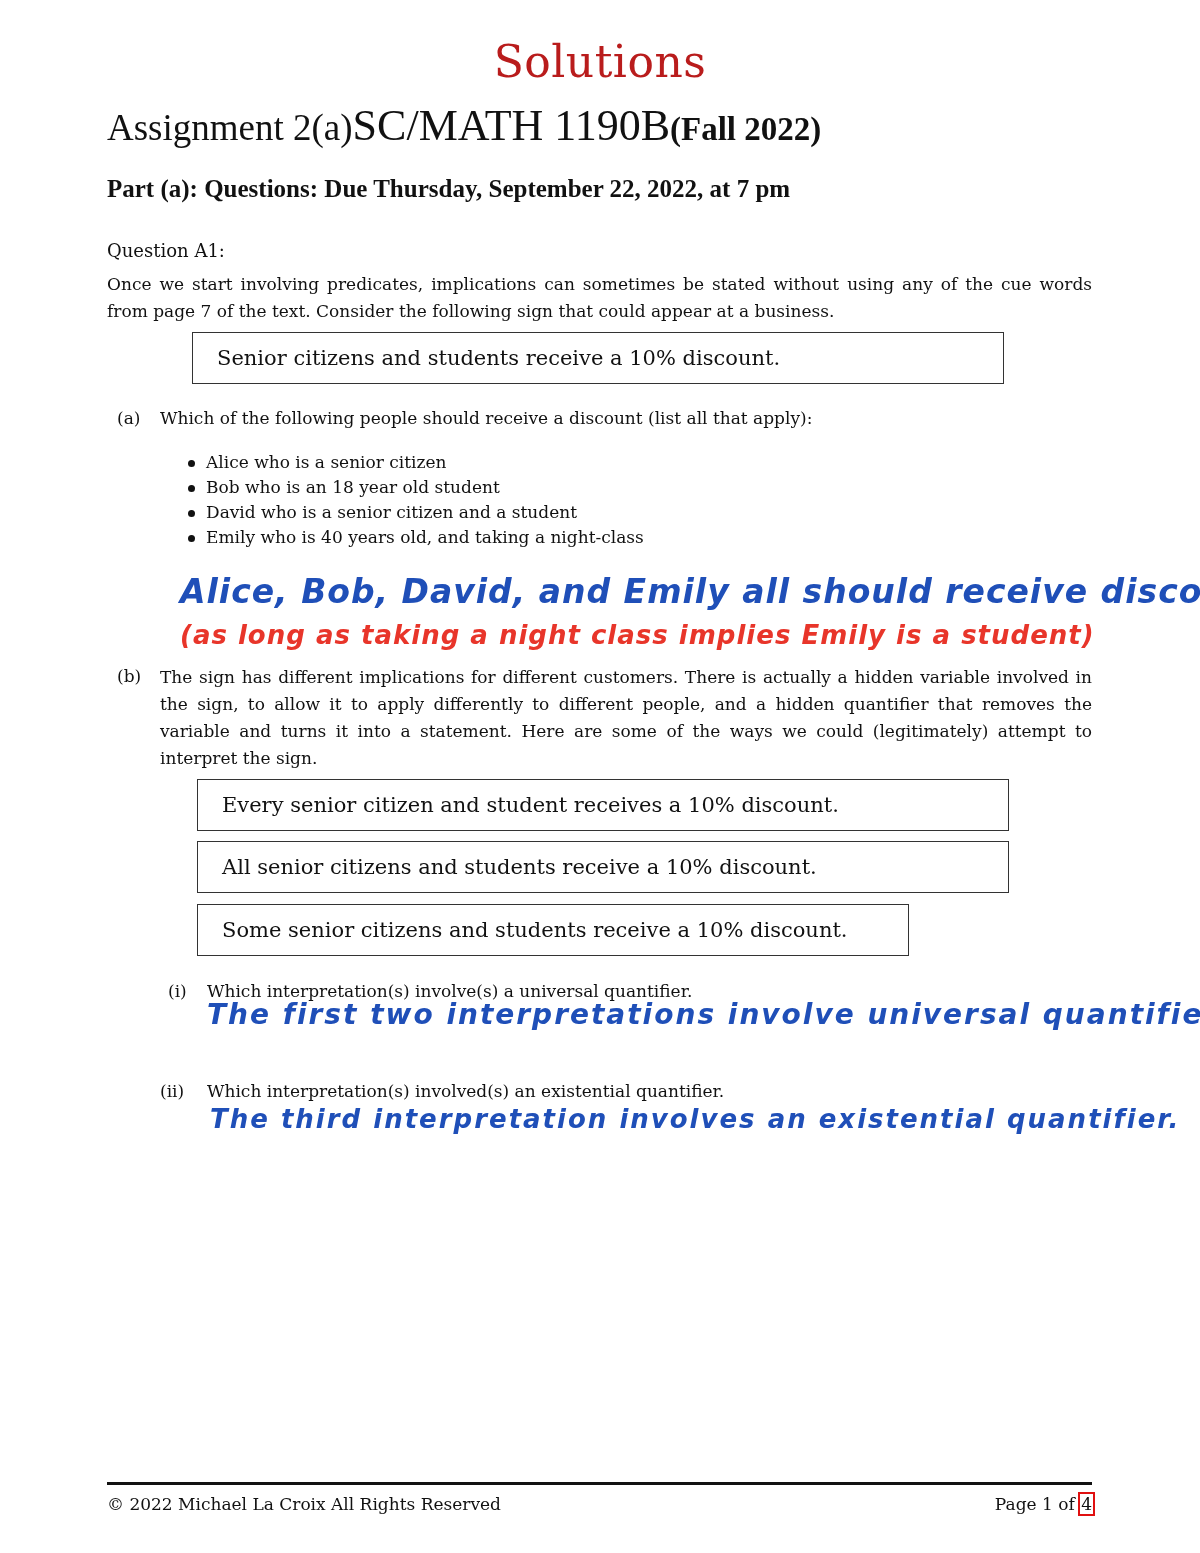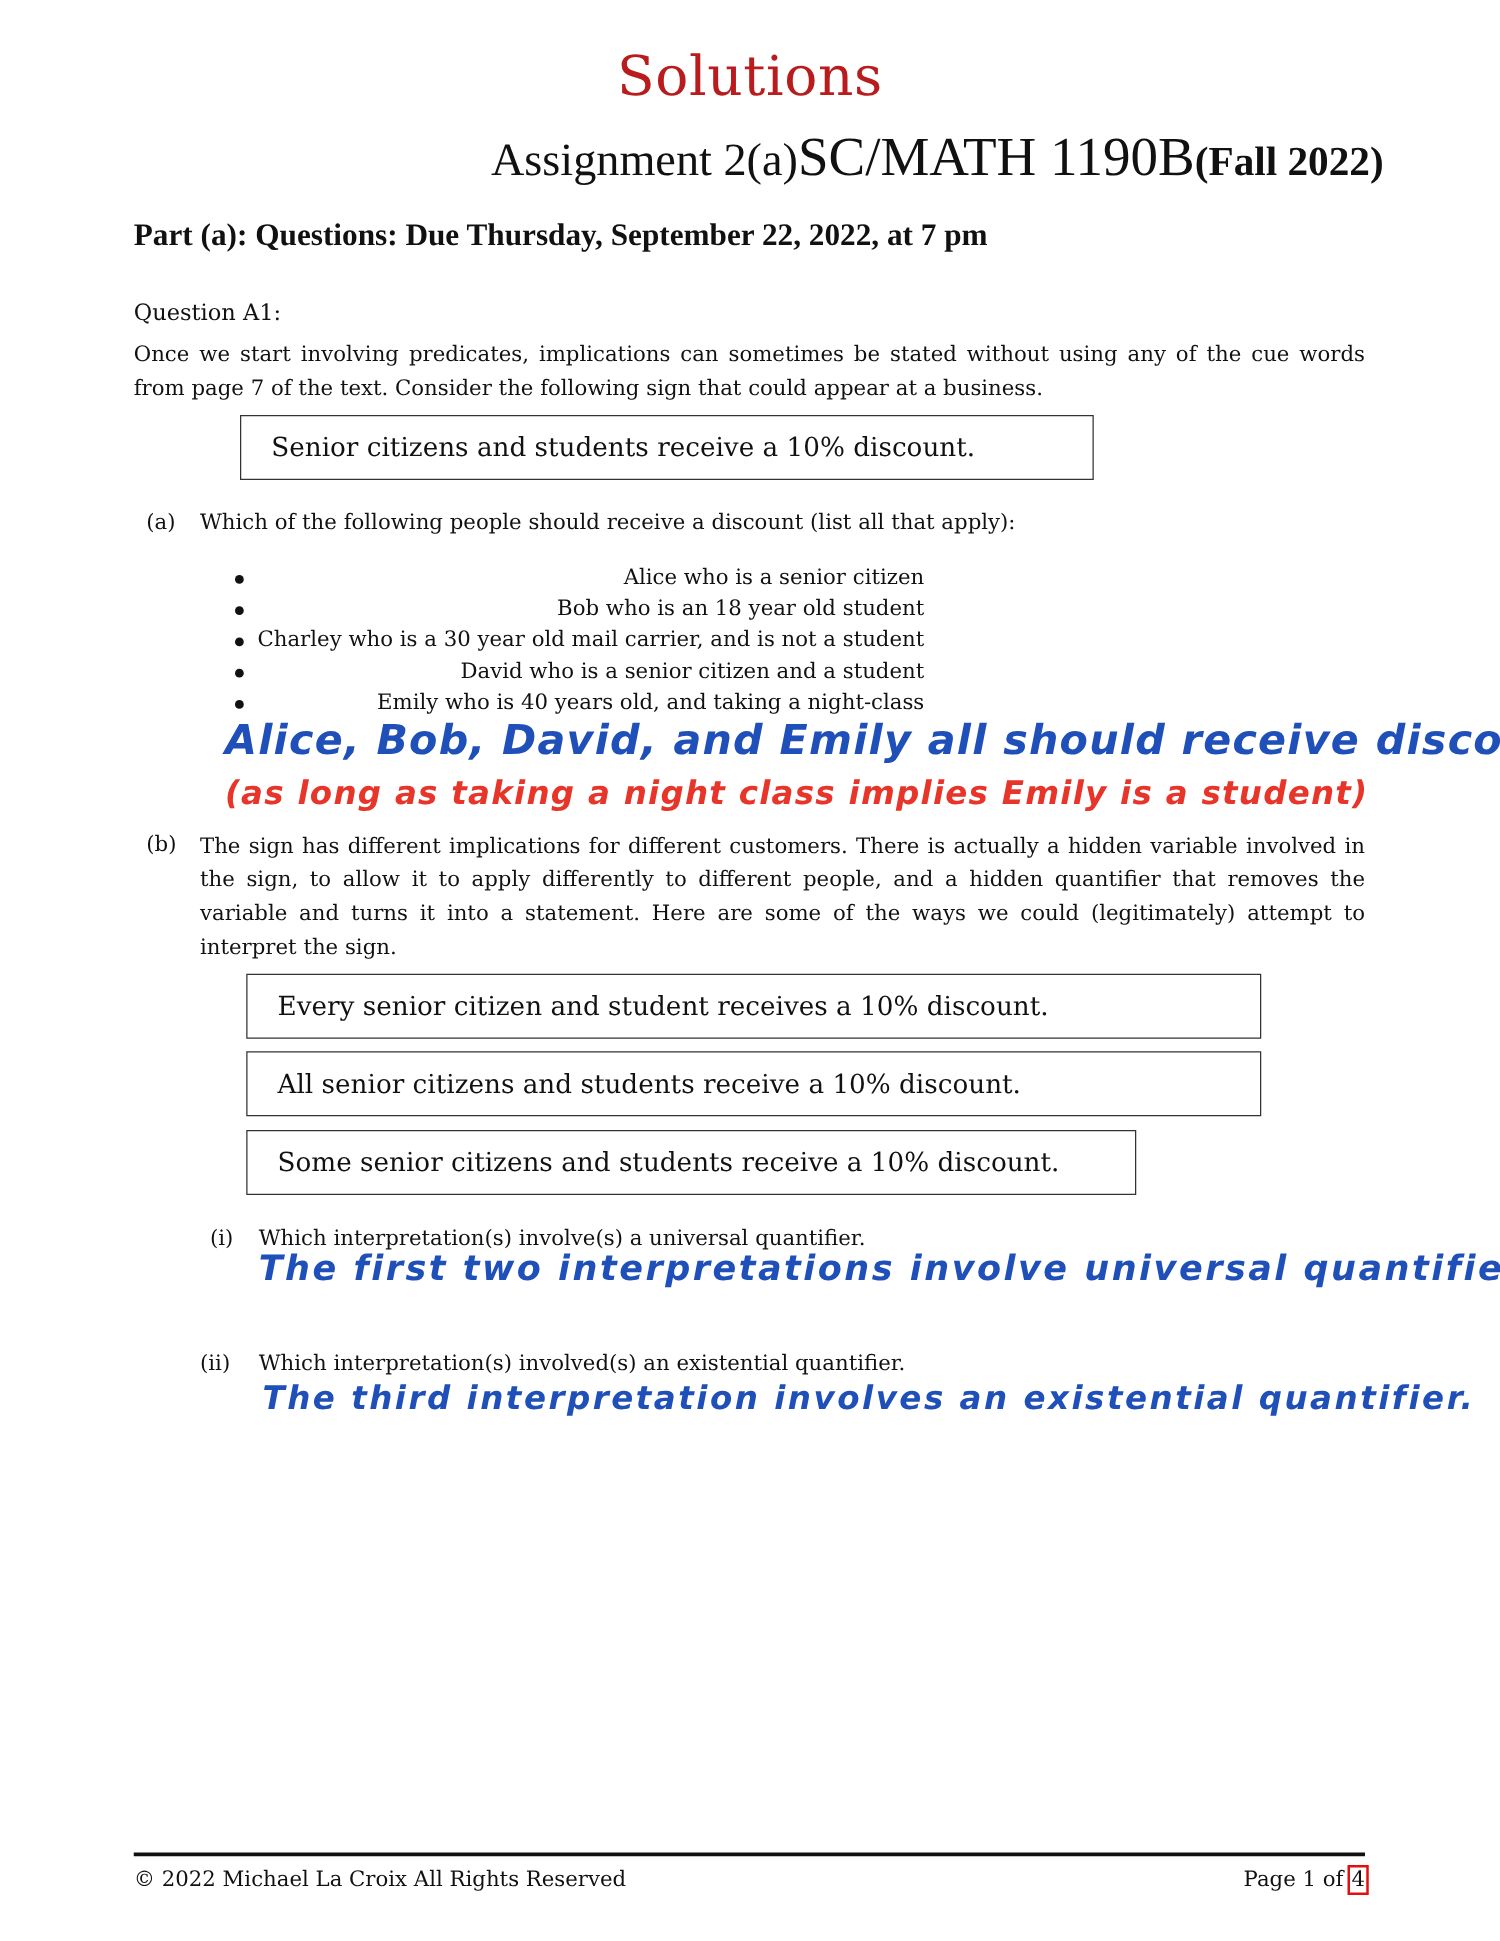--- a/index.html
+++ b/index.html
@@ -1,29 +1,29 @@
 <!DOCTYPE html>
 <html><head>
   <meta charset="utf-8">
   <style>
     html, body { margin: 0; padding: 0; background: #ffffff; }
     body { width: 1200px; height: 1553px; position: relative; overflow: hidden;
            font-family: "DejaVu Serif", "Liberation Serif", serif; color: #111; }
-    .abs { position: absolute; text-align: right; }
+    .abs { position: absolute; }
     .solutions { left: 0; width: 1200px; top: 36px; text-align: center; font-size: 44px; color: #b91c1c;
                  font-family: "DejaVu Serif", serif; letter-spacing: 0.5px; }
     .title { left: 107px; top: 100px; width: 1000px; white-space: nowrap; font-family: "Liberation Serif", serif; }
     .title .t1 { font-size: 37px; }
     .title .t2 { font-size: 44px; }
     .title .t3 { font-size: 33px; font-weight: bold; }
     .part { left: 107px; top: 175px; font-size: 25px; font-weight: bold; font-family: "Liberation Serif", serif; white-space: nowrap; }
     .qhead { left: 107px; top: 240px; font-size: 18px; font-family: "DejaVu Serif", serif; }
     .para { left: 107px; top: 271px; width: 985px; font-size: 17px; line-height: 27px; text-align: justify; }
     .box { border: 1.6px solid #333; box-sizing: border-box; font-size: 21px; font-family: "DejaVu Serif", serif; padding-left: 24px; display: flex; align-items: center; }
-    .sign { left: 192px; top: 332px; width: 683px; height: 52px; }
+    .sign { left: 192px; top: 332px; width: 812px; height: 52px; }
     .qa-label { left: 117px; top: 408px; font-size: 17px; }
     .qa-text { left: 160px; top: 408px; font-size: 17px; }
     .list { left: 186px; top: 450px; font-size: 17px; line-height: 25px; margin: 0; padding: 0; list-style: none; }
     .list li { position: relative; padding-left: 20px; }
     .list li::before { content: ""; position: absolute; left: 2px; top: 10px; width: 7px; height: 7px; border-radius: 50%; background: #111; }
     .hw { font-family: "DejaVu Sans", sans-serif; font-style: italic; font-weight: bold; white-space: nowrap; }
     .hw-blue { color: #1f4fb8; }
     .hw-red { color: #e8352a; }
     .ans-a1 { left: 180px; top: 572px; font-size: 33px; letter-spacing: 1px; }
     .ans-a2 { left: 180px; top: 620px; font-size: 26px; letter-spacing: 1px; }
@@ -60,21 +60,20 @@
 <div class="abs box sign">
   <span>Senior citizens and students receive a 10% discount.</span>
 </div>
 
 <div class="abs qa-label">(a)</div>
 <div class="abs qa-text">Which of the following people should receive a discount (list all that apply):</div>
 
 <ul class="abs list">
   <li>Alice who is a senior citizen</li>
   <li>Bob who is an 18 year old student</li>
-  <li>Charley who is a 30 year old mail carrier, and is not a student</li>
   <li>David who is a senior citizen and a student</li>
   <li>Emily who is 40 years old, and taking a night-class</li>
 </ul>
 
 <div class="abs hw hw-blue ans-a1">Alice, Bob, David, and Emily all should receive discounts,</div>
 <div class="abs hw hw-red ans-a2">(as long as taking a night class implies Emily is a student)</div>
 
 <div class="abs qb-label">(b)</div>
 <div class="abs qb-text">The sign has different implications for different customers.  There is actually a hidden variable involved in the sign, to allow it to apply differently to different people, and a hidden quantifier that removes the variable and turns it into a statement. Here are some of the ways we could (legitimately) attempt to interpret the sign.</div>
 

